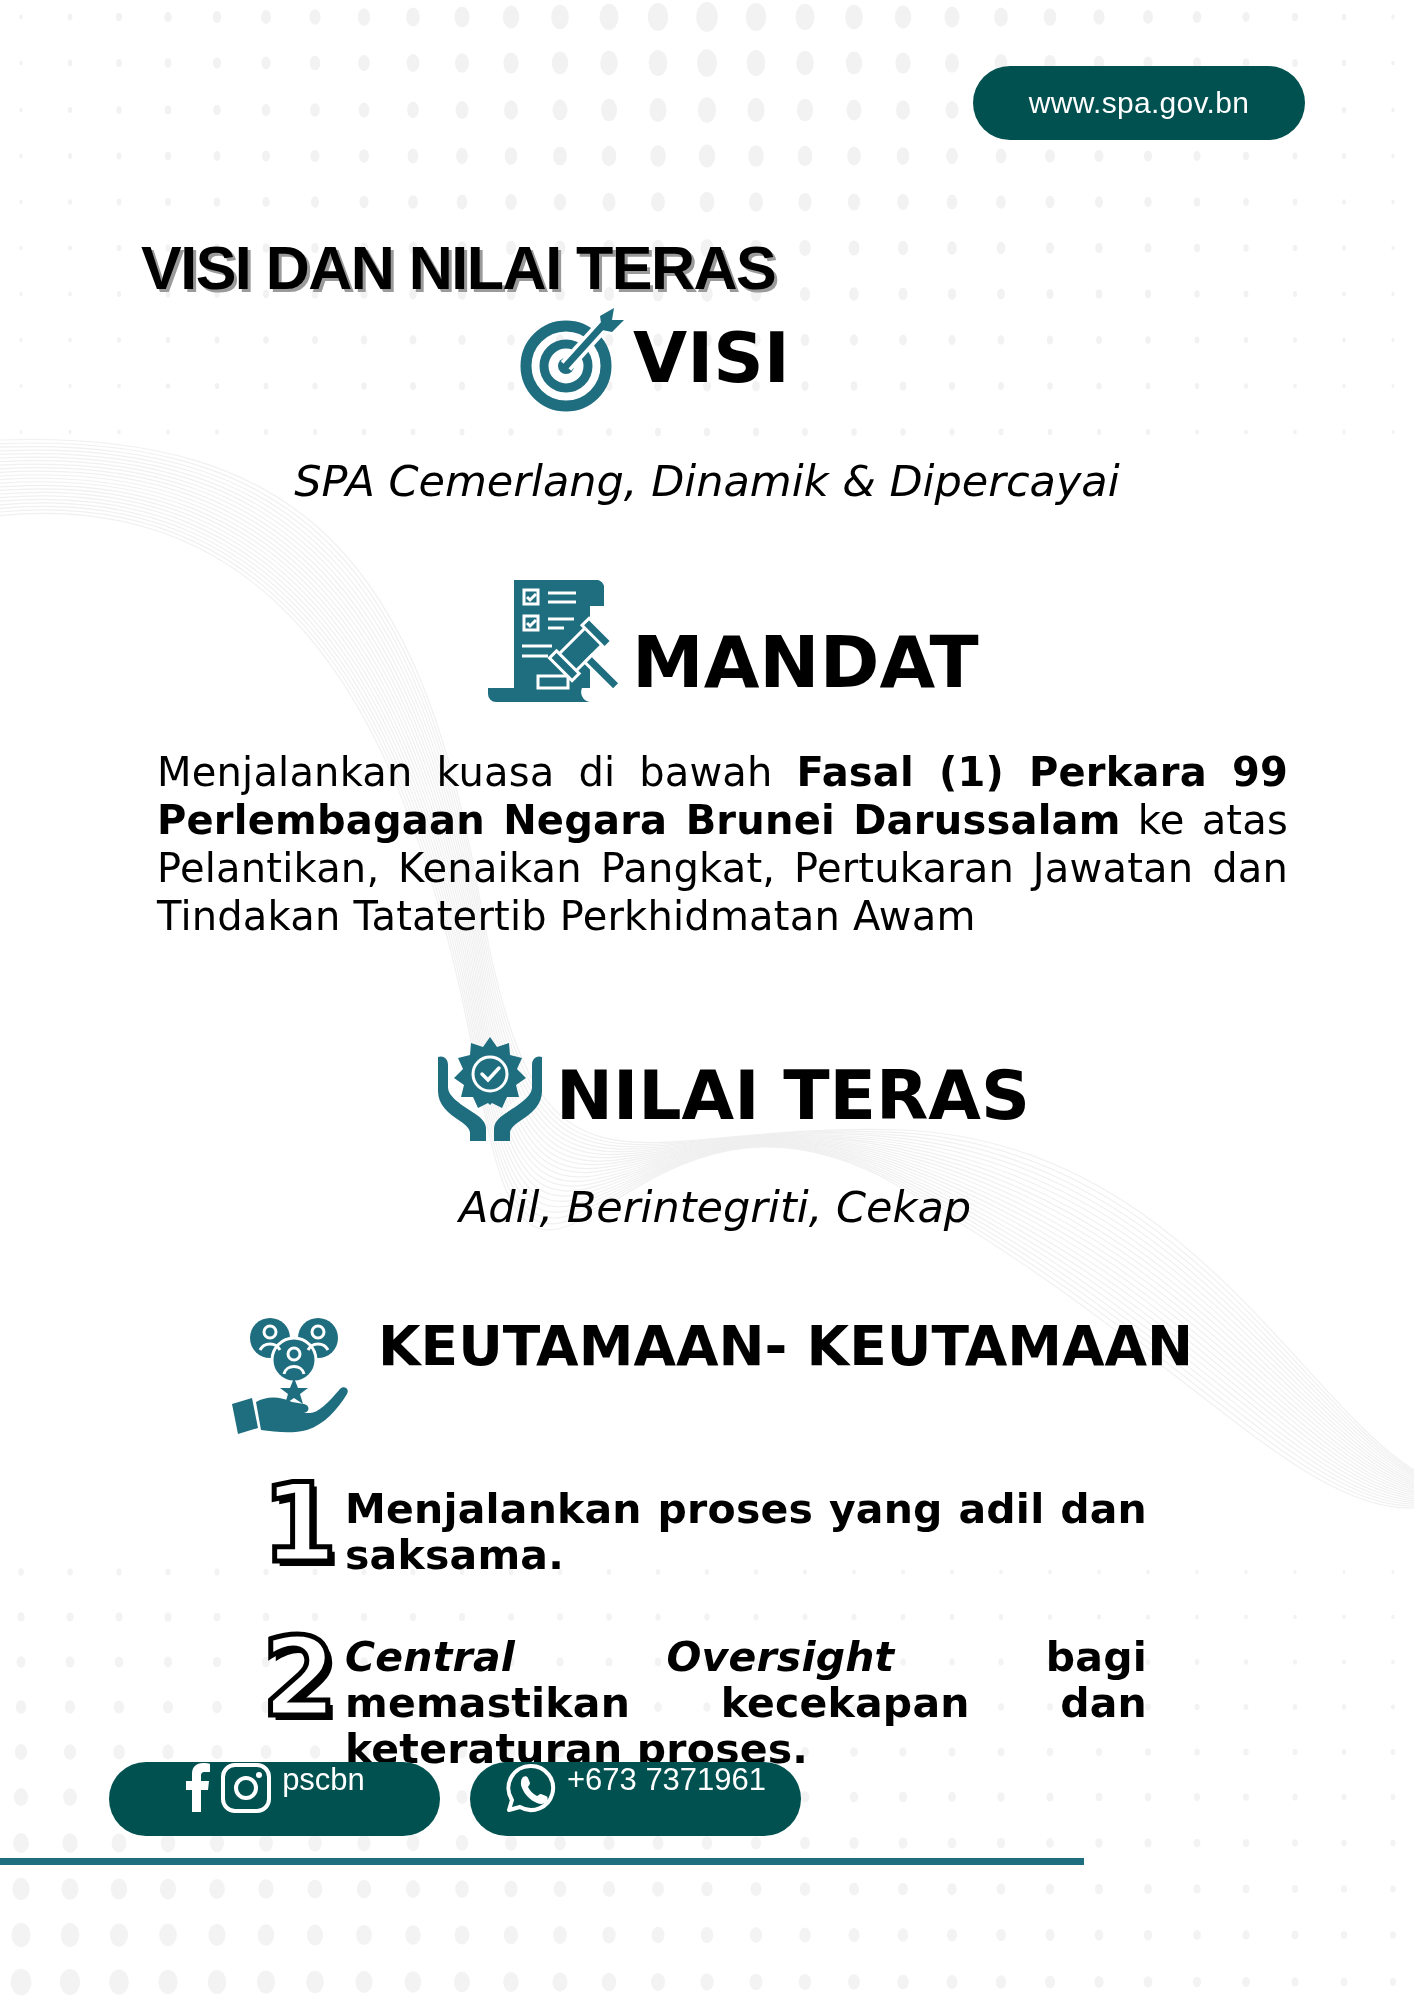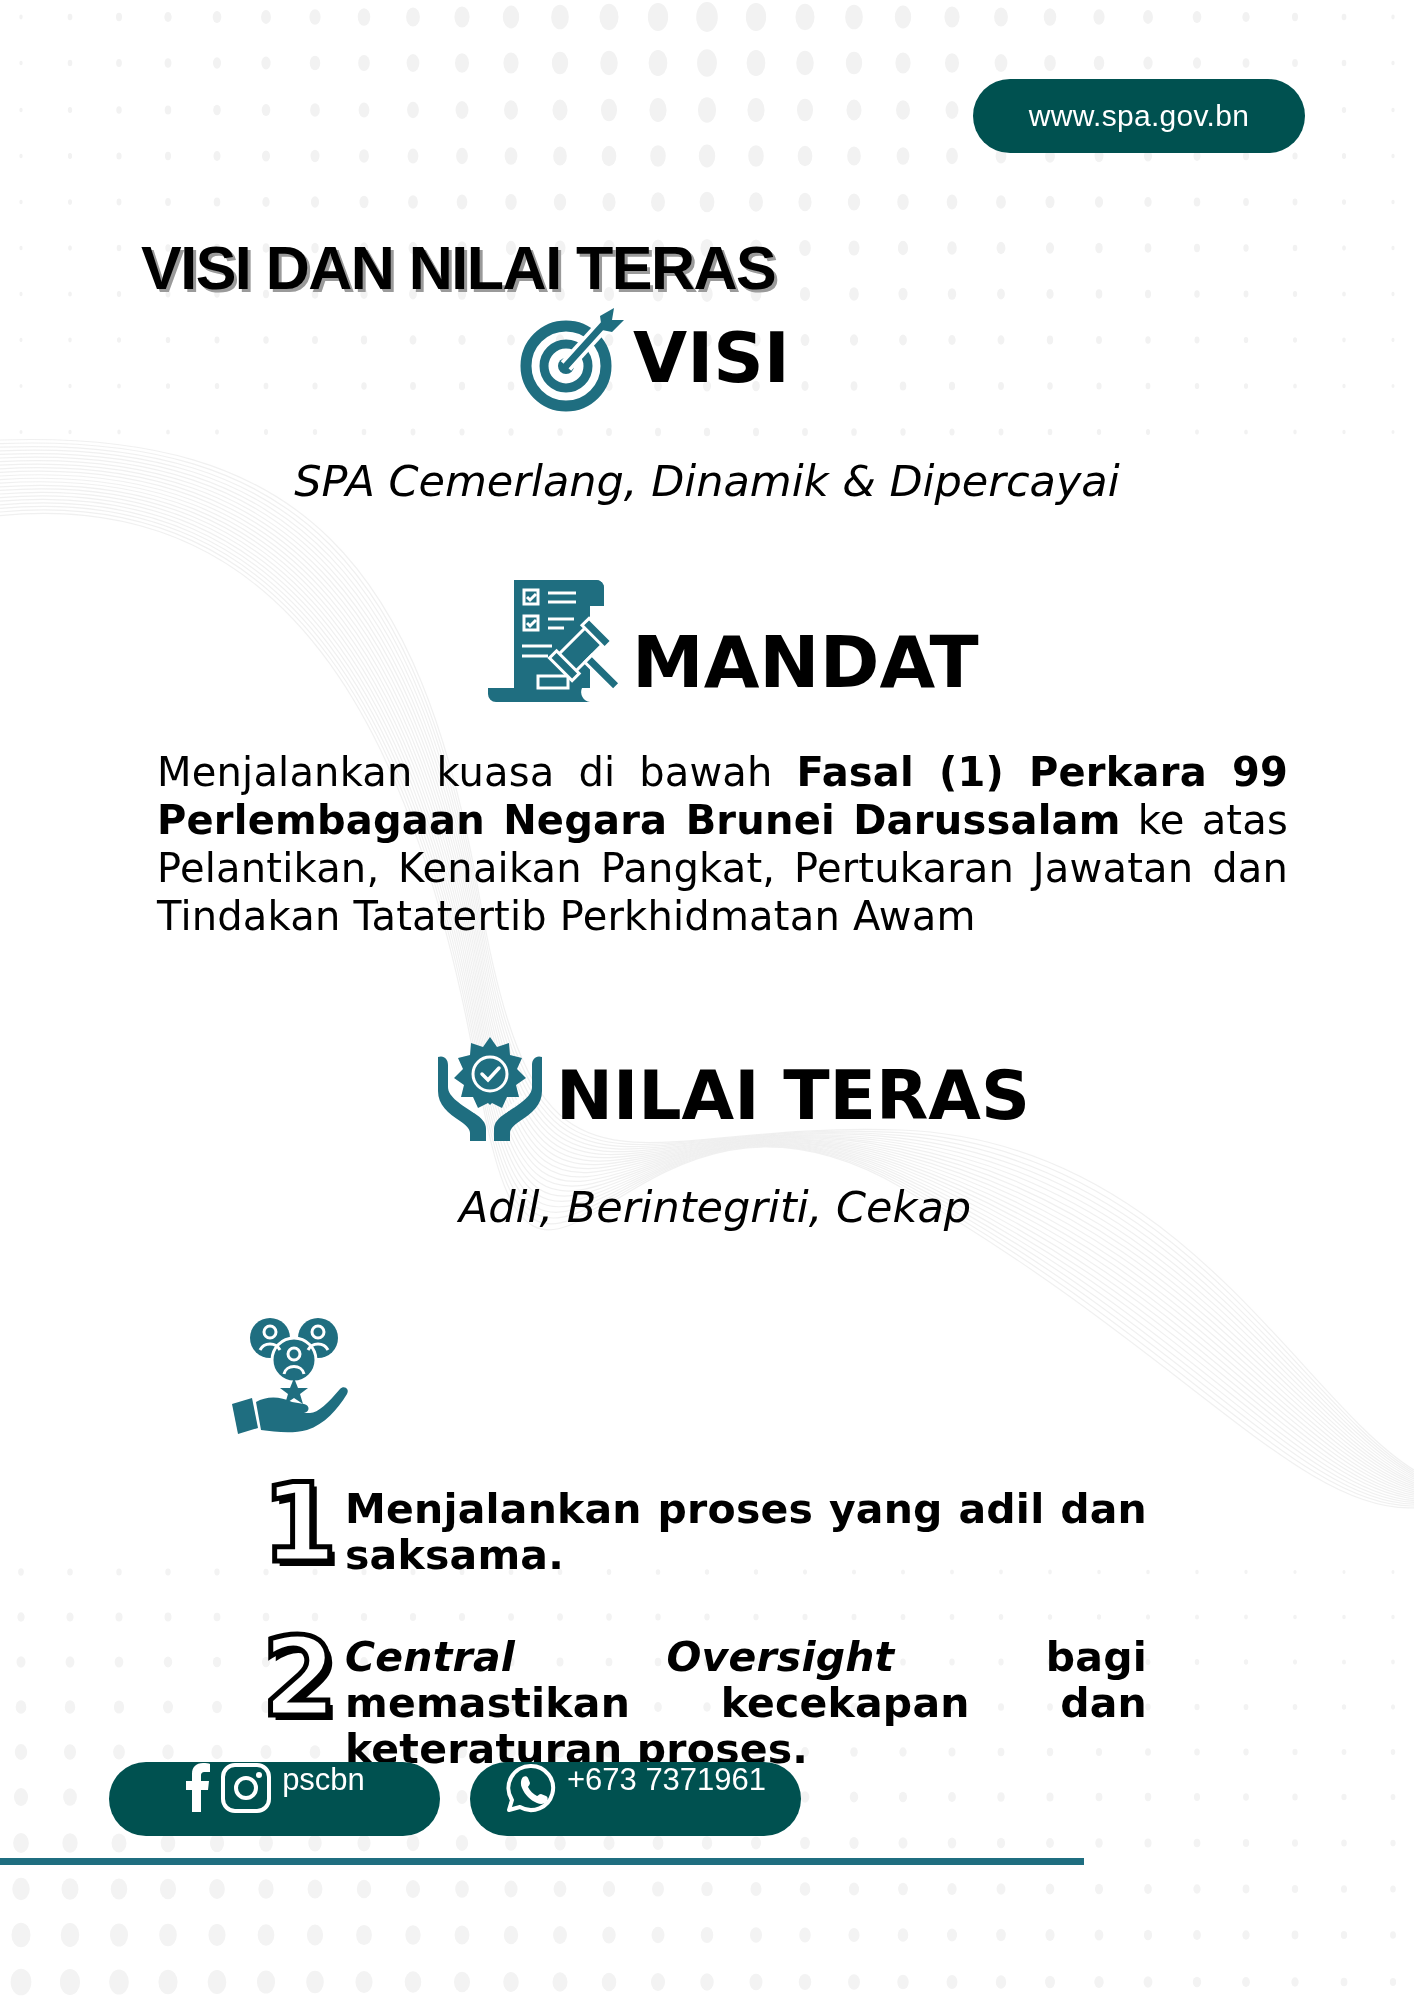--- a/index.html
+++ b/index.html
@@ -9,21 +9,20 @@
     font-family: "Liberation Sans", "DejaVu Sans", sans-serif;
     color: #000;
   }
   .bg-layer { position: absolute; left: 0; top: 0; width: 1414px; height: 2000px; pointer-events: none; }
 
   .url-pill {
     position: absolute; left: 973px; top: 66px; width: 332px; height: 74px;
     background: #005150; border-radius: 37px;
     color: #fff; font-size: 30px; display: flex; align-items: center; justify-content: center;
     letter-spacing: 0.3px;
-    margin-top: 13px;
   }
 
   .page-title {
     position: absolute; left: 141px; top: 196px;
     font-size: 61px; font-weight: 800; letter-spacing: -1.5px;
     font-family: "Liberation Sans", sans-serif;
     text-shadow: 3px 3px 0 #9a9a9a;
     white-space: nowrap; line-height: 72px; margin-top: 36px;
   }
 
@@ -759,20 +758,21 @@
   <g fill="none" stroke="#fff" stroke-width="3">
     <circle cx="44" cy="16" r="6"></circle>
       <path d="M34 34 c4 -8 16 -8 20 0"></path>
     <circle cx="92" cy="16" r="6"></circle>
       <path d="M82 34 c4 -8 16 -8 20 0"></path>
     <circle cx="68" cy="38" r="6"></circle>
       <path d="M58 58 c2 -10 18 -10 20 0"></path>
   </g>
 </svg>
 <div class="section-heading h-keut">
+  <div>KEUTAMAAN- KEUTAMAAN</div>
 </div>
 
 <div class="num" style="left:262px;top:1470px;">1</div>
 <div class="item-text" style="top:1486px;">Menjalankan proses yang adil dan saksama.</div>
 
 <div class="num" style="left:262px;top:1624px;">2</div>
 <div class="item-text" style="top:1634px;"><i>Central Oversight</i><span> bagi memastikan kecekapan dan keteraturan proses.</span></div>
 
 <div class="social-pill" style="left:109px;">
   <svg width="26" height="50" viewBox="0 0 26 50">

